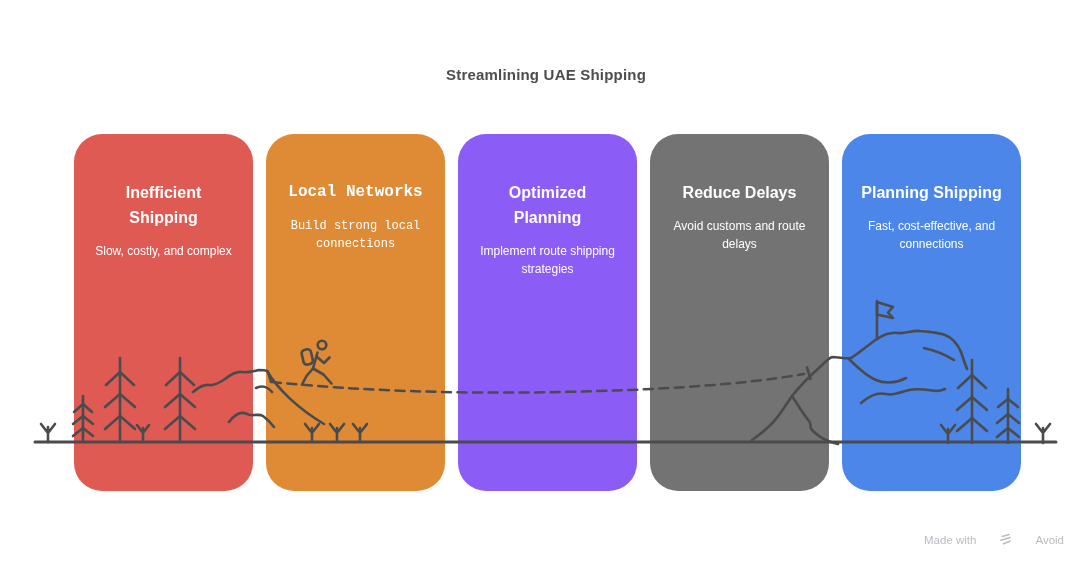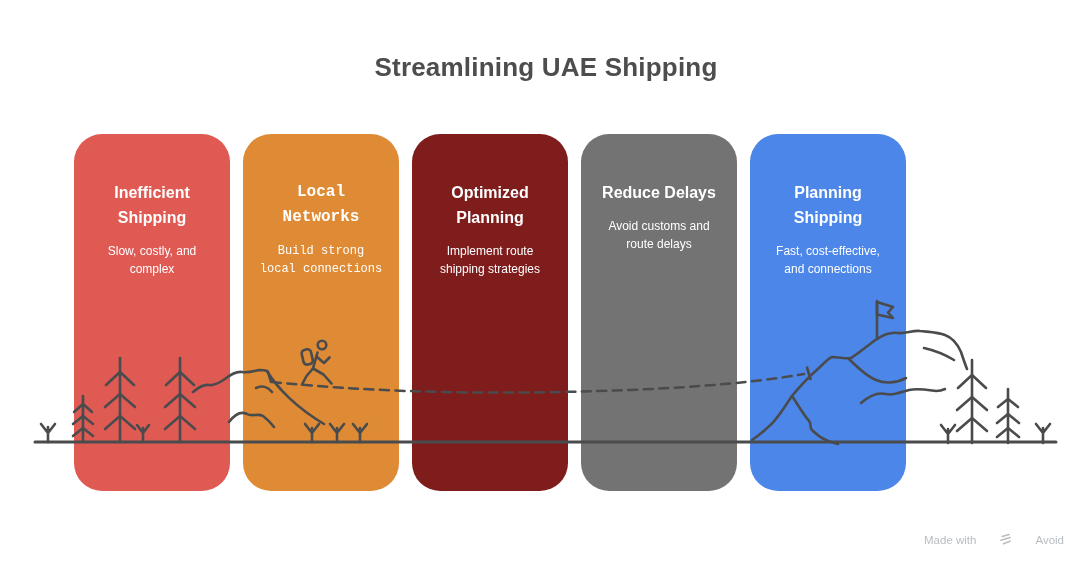--- a/index.html
+++ b/index.html
@@ -5,29 +5,29 @@
   * { margin: 0; padding: 0; box-sizing: border-box; }
   html, body { background: #ffffff; }
   body {
     width: 1092px; height: 564px;
     font-family: "Liberation Sans", "DejaVu Sans", sans-serif;
     position: relative; overflow: hidden;
   }
   .canvas { position: absolute; inset: 0; width: 1092px; height: 564px; }
 
   .diagram-title {
-    position: absolute; left: 0; top: 52px; width: 1092px;
+    position: absolute; left: 0; top: 66px; width: 1092px;
     text-align: center;
-    font-size: 26px; font-weight: 700; color: #4d4d4d;
+    font-size: 15px; font-weight: 700; color: #4d4d4d;
     letter-spacing: 0.2px;
   }
 
   .cards-row {
     position: absolute; left: 74px; top: 134px;
-    width: 832px; height: 357px;
+    width: 947px; height: 357px;
     display: flex; gap: 13px;
   }
   .card {
     flex: 1 1 0;
     border-radius: 28px;
     color: #ffffff;
     text-align: center;
     padding: 46px 16px 0 16px;
   }
   .card-title {
@@ -63,21 +63,21 @@
     <div class="card" style="background: rgb(224, 90, 84);">
       <div class="card-title">Inefficient Shipping</div>
       <div class="card-subtitle">Slow, costly, and complex</div>
     </div>
 
     <div class="card" style="background: rgb(223, 139, 53); font-family: Liberation Mono, monospace;">
       <div class="card-title">Local Networks</div>
       <div class="card-subtitle">Build strong local connections</div>
     </div>
 
-    <div class="card" style="background: #7f1d1d;">
+    <div class="card" style="background: #8b5cf6;">
       <div class="card-title">Optimized Planning</div>
       <div class="card-subtitle">Implement route shipping strategies</div>
     </div>
 
     <div class="card" style="background: #737373;">
       <div class="card-title">Reduce Delays</div>
       <div class="card-subtitle">Avoid customs and route delays</div>
     </div>
 
     <div class="card" style="background: rgb(76, 134, 232);">

